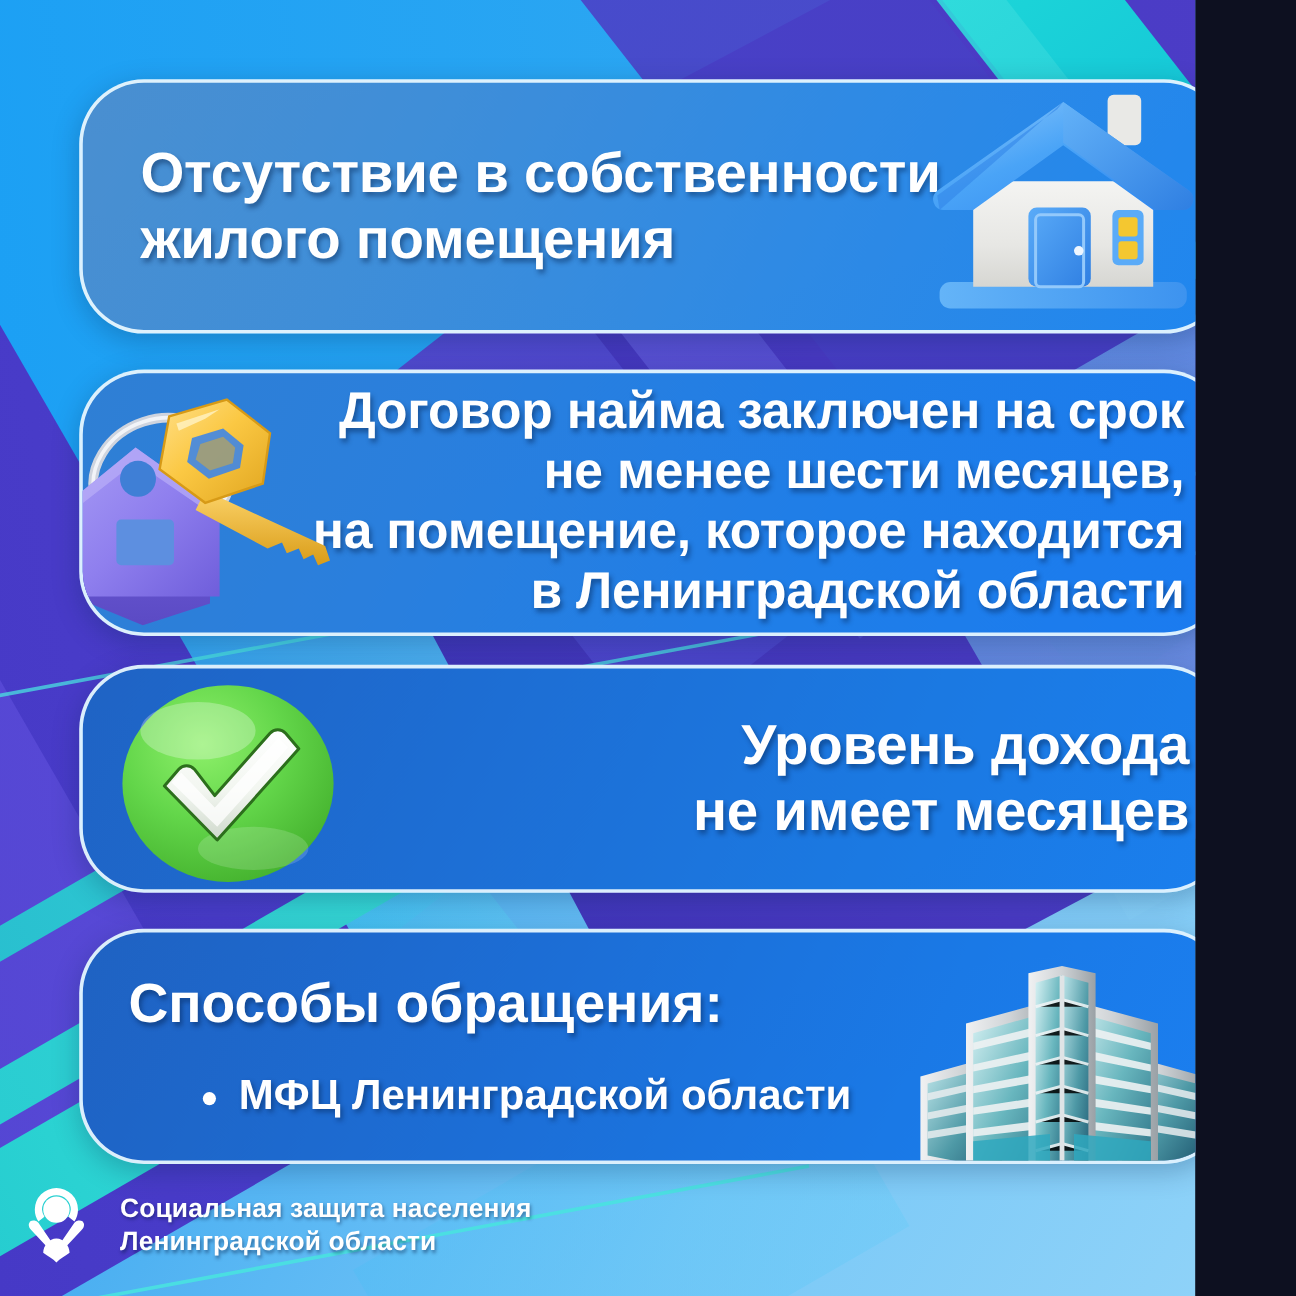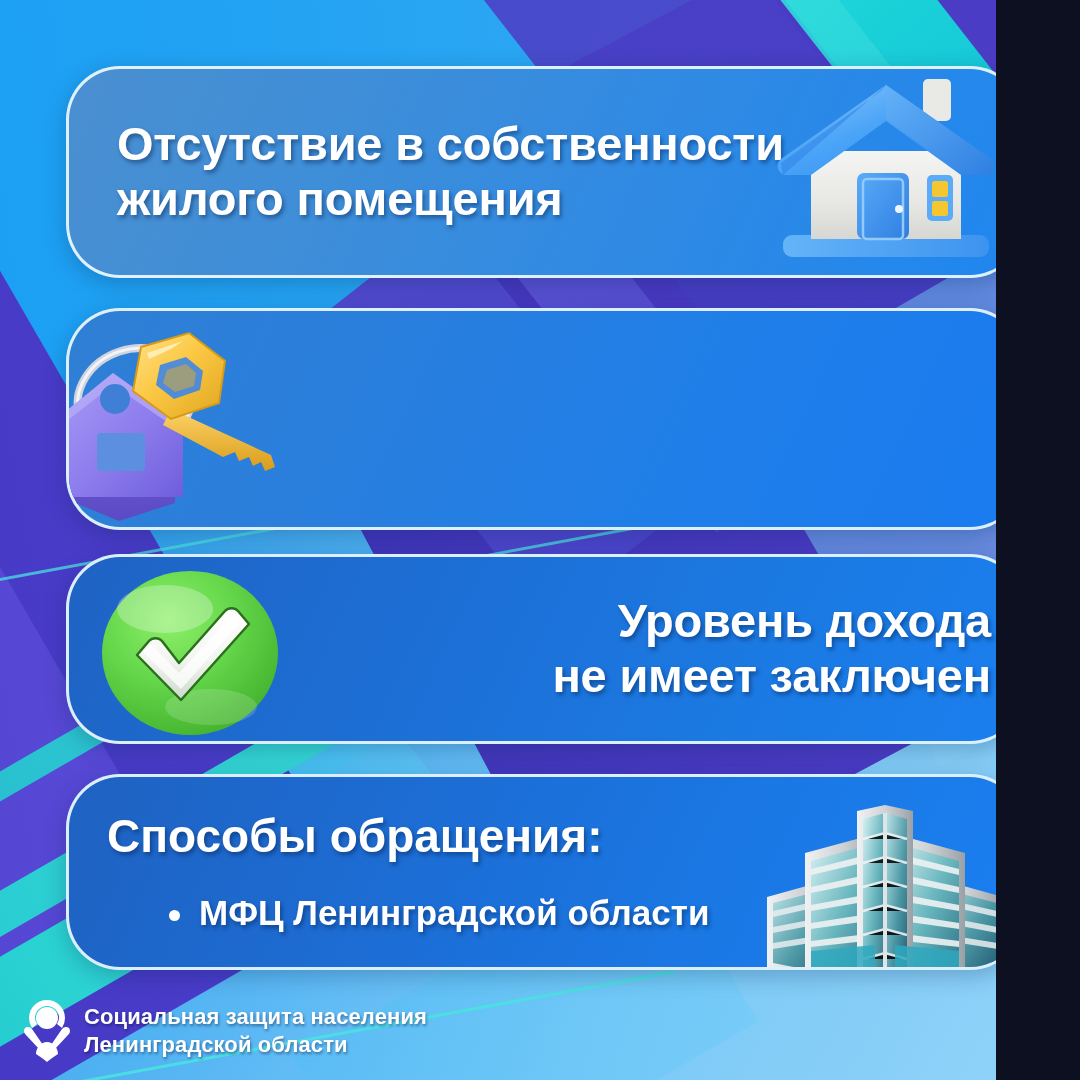--- a/index.html
+++ b/index.html
@@ -267,24 +267,24 @@
   .icon-building {
     position: absolute;
     right: 12px; top: -4px;
     width: 248px; height: 196px;
   }
 
   
   .footer {
     position: absolute;
     left: 16px;
-    bottom: 14px;
+    bottom: 24px;
     display: flex;
     align-items: center;
-    gap: 6px;
+    gap: 22px;
     z-index: 6;
   }
   .footer-logo { width: 62px; height: 70px; flex: 0 0 auto; }
   .footer-text {
     color: #ffffff;
     font-weight: 700;
     font-size: 22px;
     line-height: 1.28;
     letter-spacing: .1px;
     text-shadow: 1px 2px 3px rgba(0,20,60,.45);
@@ -407,20 +407,24 @@
           <circle cx="92" cy="92" r="15" fill="#3f7fd6"></circle>
 
           <path d="M148 102 L248 148 L252 160 L242 164 L238 155 L230 159 L226 150 L216 154 L212 145 L200 150 L140 118 Z" fill="url(#keyG2)"></path>
 
           <path d="M118 40 L166 26 L202 54 L196 96 L148 112 L110 84 Z" fill="url(#keyG)" stroke="#d79a16" stroke-width="2"></path>
           <path d="M137 58 L163 50 L180 64 L177 83 L151 92 L133 78 Z" fill="#3f86e6" opacity=".9"></path>
           <path d="M144 63 L163 57 L173 66 L171 79 L152 85 L140 76 Z" fill="#e6ad28" opacity=".5"></path>
 
           <path d="M124 46 L160 34 L148 42 L126 52 Z" fill="#fff3c4" opacity=".8"></path>
         </svg>
+        <div class="txt">Договор найма заключен на срок
+не менее шести месяцев,
+на помещение, которое находится
+в Ленинградской области</div>
       </div>
     </div>
 
     <div class="card" id="card3">
       <div class="card-inner">
         <svg class="icon-check" viewBox="0 0 195 172">
           <defs>
             <radialGradient id="greenG" cx=".38" cy=".3" r=".85">
               <stop offset="0" stop-color="#8ef06a"></stop>
                 <stop offset=".45" stop-color="#63d64a"></stop>
@@ -432,21 +436,21 @@
                 <stop offset="1" stop-color="#cfd9cc"></stop>
             </linearGradient>
           </defs>
           <ellipse cx="97" cy="86" rx="88" ry="82" fill="url(#greenG)"></ellipse>
           <ellipse cx="72" cy="42" rx="48" ry="24" fill="#ffffff" opacity=".28"></ellipse>
           <ellipse cx="118" cy="140" rx="46" ry="18" fill="#ffffff" opacity=".16"></ellipse>
           <path d="M44 88 L56 74 a9 9 0 0 1 13 0 L86 96 L132 44 a9 9 0 0 1 13 0 L156 57 L88 133 Z" fill="url(#checkG)" stroke="#2c6f1c" stroke-width="2.5" stroke-linejoin="round"></path>
           <path d="M50 85 L58 77 L86 106 L139 48 L147 56 L88 122 Z" fill="#ffffff" opacity=".75"></path>
         </svg>
         <div class="txt">Уровень дохода
-не имеет заключен</div>
+не имеет месяцев</div>
       </div>
     </div>
 
     <div class="card" id="card4">
       <div class="card-inner">
         <div class="c4-head">Способы обращения:</div>
         <div class="c4-list">
           <div class="c4-item">МФЦ Ленинградской области</div>
         </div>
         <svg class="icon-building" viewBox="0 0 248 196">

